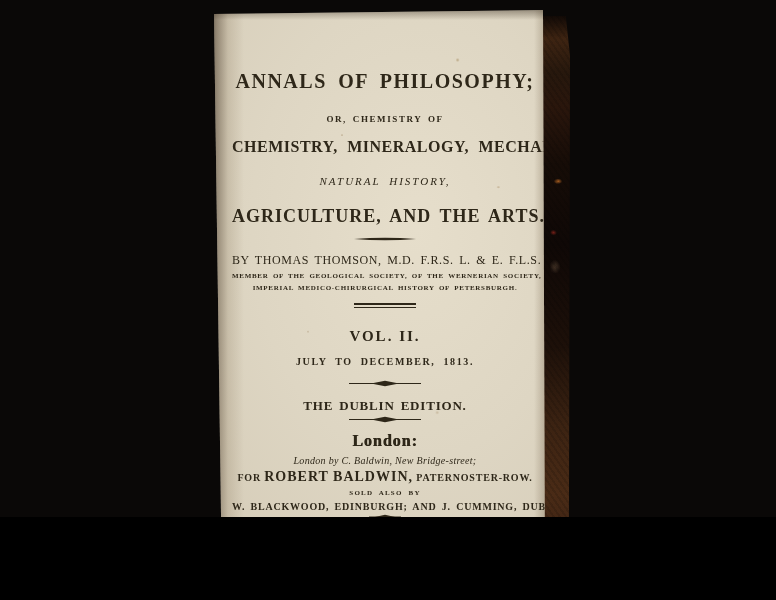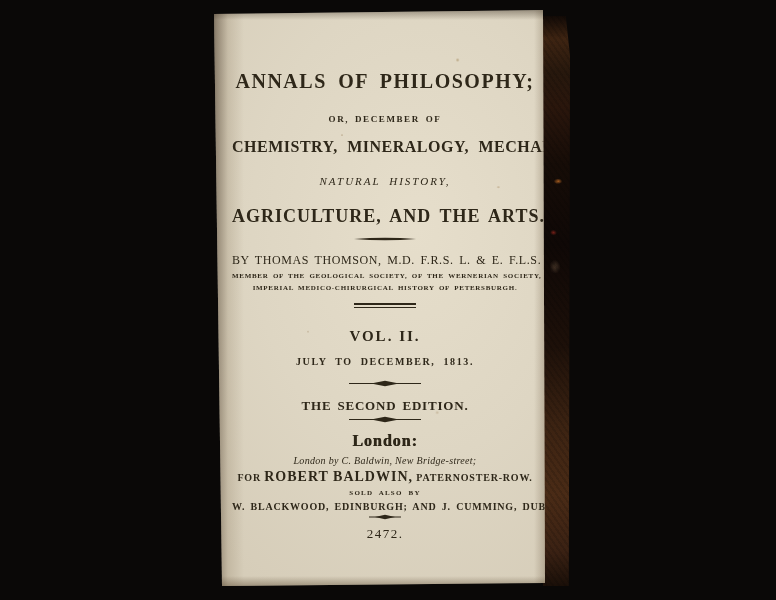--- a/index.html
+++ b/index.html
@@ -1,18 +1,18 @@
 <!DOCTYPE html>
 <html><head>
 <meta charset="utf-8">
 <style>
   html,body{margin:0;padding:0;background:#000;}
   .photo{
     position:relative;
-    width:776px;height:600px;
+    width:776px;height:517px;
     background:#0a0807;
     overflow:hidden;
     font-family:"Liberation Serif", serif;
   }
   
   .spine{
     position:absolute;left:540px;top:16px;width:30px;height:570px;
     background:
       radial-gradient(6px 4px at 60% 29%, rgba(214,120,40,.8), transparent 70%),
       radial-gradient(5px 4px at 45% 38%, rgba(160,40,30,.7), transparent 70%),
@@ -87,21 +87,21 @@
 
   <div class="spine">
     <div class="grain"></div>
   </div>
 
   <div class="page">
     <div class="textzone">
 
       <div class="line t-title">ANNALS OF PHILOSOPHY;</div>
 
-      <div class="line t-subtitle">OR, DECEMBER OF</div>
+      <div class="line t-subtitle">OR, CHEMISTRY OF</div>
 
       <div class="line t-subj1">CHEMISTRY, MINERALOGY, MECHANICS,</div>
 
       <div class="line t-subj2">NATURAL HISTORY,</div>
 
       <div class="line t-subj3">AGRICULTURE, AND THE ARTS.</div>
 
       <div class="rule r-swelled">
         <svg class="orn" width="62" height="6" viewBox="0 0 62 6">
           <path d="M0,3 Q31,0.6 62,3 Q31,5.4 0,3 Z" fill="#2e2719"></path>
@@ -122,21 +122,21 @@
 
       <div class="line t-daterange">JULY TO DECEMBER, 1813.</div>
 
       <div class="rule r-diamond1">
         <svg class="orn" width="72" height="7" viewBox="0 0 72 7">
           <line x1="0" y1="3.5" x2="72" y2="3.5" stroke="#2e2719" stroke-width="1"></line>
           <path d="M22,3.5 L36,0.8 L50,3.5 L36,6.2 Z" fill="#2e2719"></path>
         </svg>
       </div>
 
-      <div class="line t-edition">THE SECOND EDITION.</div>
+      <div class="line t-edition">THE DUBLIN EDITION.</div>
 
       <div class="rule r-diamond2">
         <svg class="orn" width="72" height="7" viewBox="0 0 72 7">
           <line x1="0" y1="3.5" x2="72" y2="3.5" stroke="#2e2719" stroke-width="1"></line>
           <path d="M22,3.5 L36,0.8 L50,3.5 L36,6.2 Z" fill="#2e2719"></path>
         </svg>
       </div>
 
       <div class="line t-london">London:</div>
 

